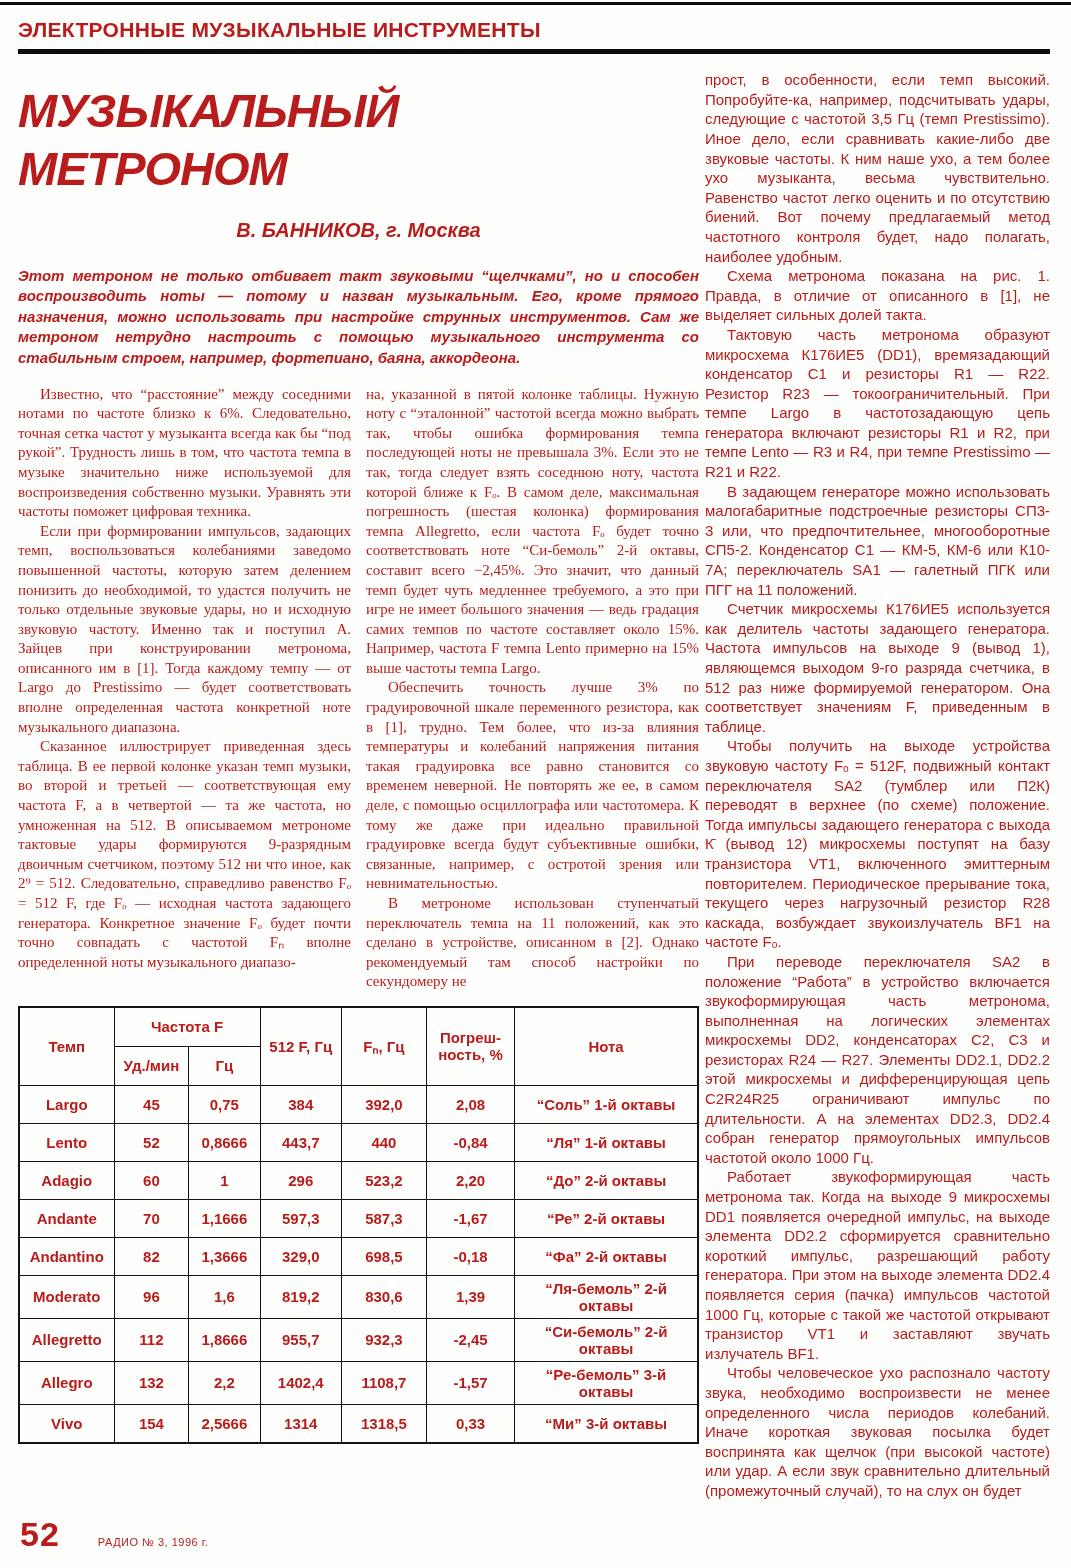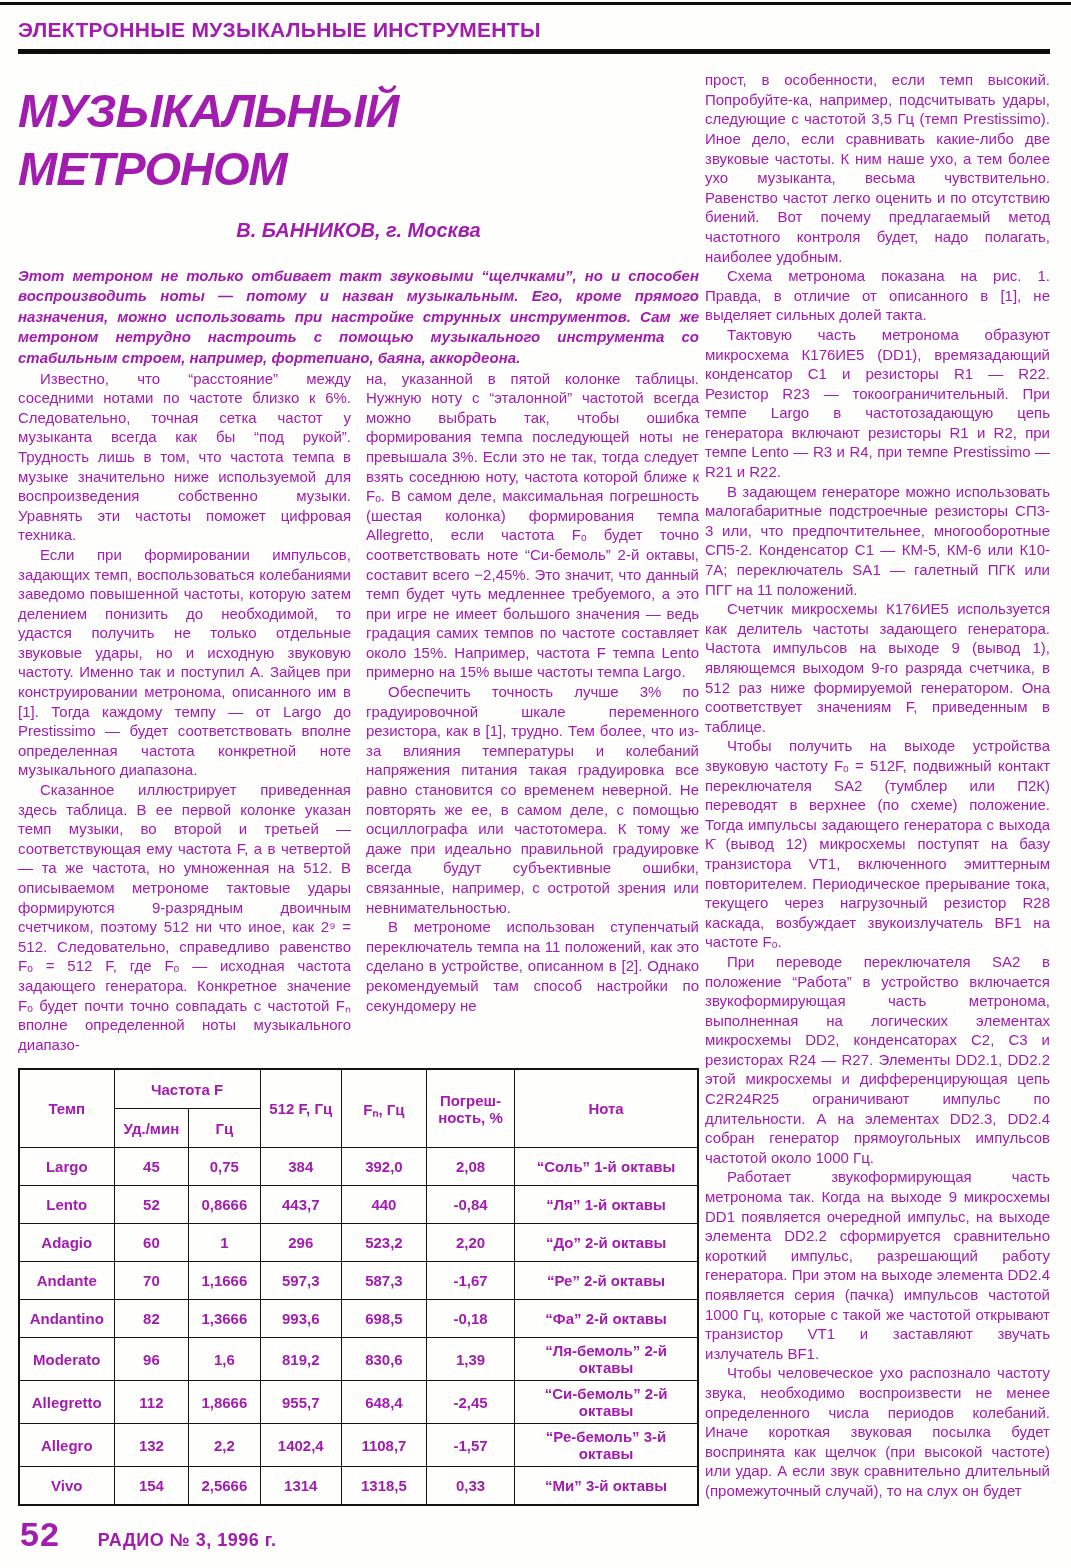--- a/index.html
+++ b/index.html
@@ -1,20 +1,20 @@
 <!DOCTYPE html>
 <html lang="ru"><head>
 <meta charset="utf-8">
 <style>
   html,body{margin:0;padding:0;background:#e8e8e4;}
   .page{
     position:relative;
     width:1071px;height:1568px;
     background:#fefefc;
-    color:#a21caf;
+    color:#b91c1c;
     font-family:"Liberation Sans", sans-serif;
     overflow:hidden;
     box-sizing:border-box;
     padding:0 21px 0 18px;
   }
   .top-rule{position:absolute;top:2px;left:0;width:1071px;height:3px;background:#0d0d0d;}
   .section-header{
     padding-top:17px;
     font-size:21px;font-weight:bold;letter-spacing:.3px;
     line-height:1.2;
@@ -35,22 +35,22 @@
   .article-author{
     margin-top:22px;
     font-size:20px;font-weight:bold;font-style:italic;text-align:center;
   }
   .article-lead{
     margin-top:24px;
     font-size:15px;font-weight:600;font-style:italic;
     line-height:1.37;text-align:justify;
   }
   .two-cols{
-    margin-top:0;
-    display:grid;grid-template-columns:1fr 1fr;column-gap:15px;
+    margin-top:16px;
+    display:grid;grid-template-columns:1fr 1fr;column-gap:15px;font-family:Liberation Serif, serif;
   }
   .body-col p, .right-col p{
     margin:0;
     font-size:15px;line-height:19.6px;
     text-align:justify;
     text-indent:22px;
   }
   .body-col p.noindent, .right-col p.noindent{text-indent:0;}
   .right-col{padding-top:16px;}
   
@@ -69,21 +69,21 @@
   }
   .tempo-table{border:2.5px solid #141414;}
   .tempo-table thead th{height:30px;}
   .tempo-table tbody td{height:29px;}
   .tempo-table td.cell-tempo, .tempo-table td.cell-note{text-align:center;margin-top:28px;}
   .footer{
     position:absolute;left:20px;bottom:14px;
     display:flex;align-items:baseline;gap:38px;
   }
   .page-number{font-size:34px;font-weight:800;letter-spacing:1px;}
-  .journal-ref{font-size:18px;letter-spacing:.5px;font-weight:bold;}
+  .journal-ref{font-size:11px;letter-spacing:.5px;}
 </style>
 </head>
 <body>
 
 <div class="page">
   <div class="top-rule"></div>
 
   <div class="section-header">ЭЛЕКТРОННЫЕ МУЗЫКАЛЬНЫЕ ИНСТРУМЕНТЫ</div>
   <div class="thick-rule"></div>
 
@@ -171,42 +171,42 @@
               <td>597,3</td>
               <td>587,3</td>
               <td>-1,67</td>
               <td class="cell-note">“Ре” 2-й октавы</td>
             </tr>
 
             <tr>
               <td class="cell-tempo">Andantino</td>
               <td>82</td>
               <td>1,3666</td>
-              <td>993,6</td>
+              <td>329,0</td>
               <td>698,5</td>
               <td>-0,18</td>
               <td class="cell-note">“Фа” 2-й октавы</td>
             </tr>
 
             <tr>
               <td class="cell-tempo">Moderato</td>
               <td>96</td>
               <td>1,6</td>
               <td>819,2</td>
               <td>830,6</td>
               <td>1,39</td>
               <td class="cell-note">“Ля-бемоль” 2-й октавы</td>
             </tr>
 
             <tr>
               <td class="cell-tempo">Allegretto</td>
               <td>112</td>
               <td>1,8666</td>
               <td>955,7</td>
-              <td>648,4</td>
+              <td>932,3</td>
               <td>-2,45</td>
               <td class="cell-note">“Си-бемоль” 2-й октавы</td>
             </tr>
 
             <tr>
               <td class="cell-tempo">Allegro</td>
               <td>132</td>
               <td>2,2</td>
               <td>1402,4</td>
               <td>1108,7</td>

